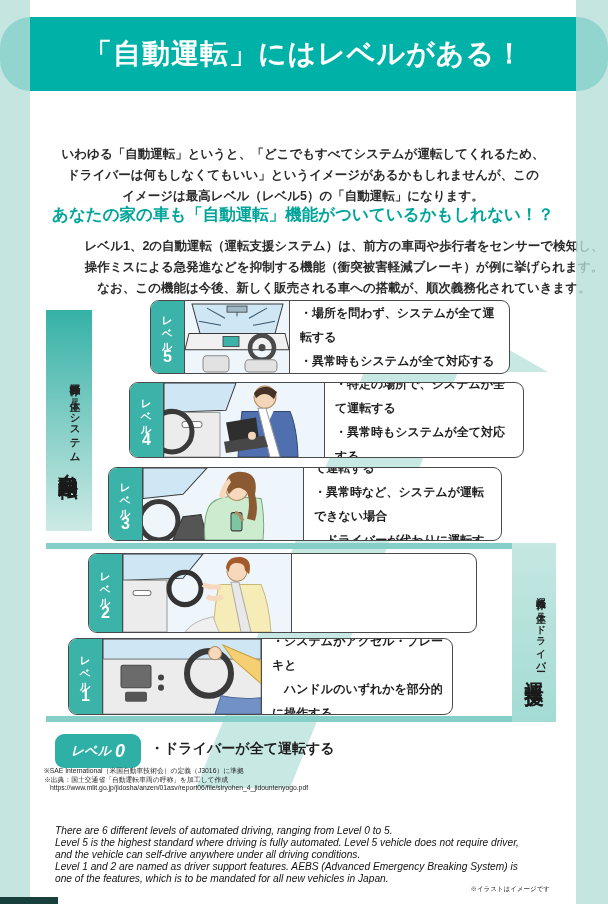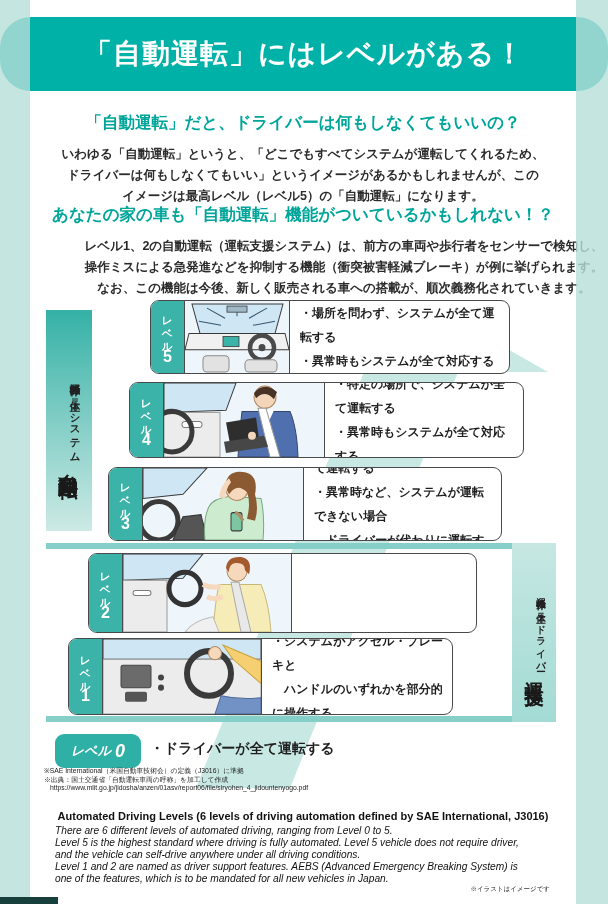--- a/index.html
+++ b/index.html
@@ -64,21 +64,20 @@
     <polygon points="425,302 548,372 458,372 290,788 196,788 364,372 318,372" fill="#c7e8e3"></polygon>
   </svg>
 
   <div class="edge-strip strip-left"></div>
   <div class="edge-strip strip-right"></div>
 
   <div class="banner">
     <h1>「自動運転」にはレベルがある！</h1>
   </div>
 
-  <div class="teal-head" style="top:112px;">「自動運転」だと、ドライバーは何もしなくてもいいの？</div>
   <div class="body-par" style="top:144px;">いわゆる「自動運転」というと、「どこでもすべてシステムが運転してくれるため、
 ドライバーは何もしなくてもいい」というイメージがあるかもしれませんが、この
 イメージは最高レベル（レベル5）の「自動運転」になります。</div>
   <div class="teal-head" style="top:204px;">あなたの家の車も「自動運転」機能がついているかもしれない！？</div>
   <div class="body-par" style="top:236px;padding-left:41px;">レベル1、2の自動運転（運転支援システム）は、前方の車両や歩行者をセンサーで検知し、
 操作ミスによる急発進などを抑制する機能（衝突被害軽減ブレーキ）が例に挙げられます。
 なお、この機能は今後、新しく販売される車への搭載が、順次義務化されていきます。</div>
 
   <div class="v-axis axis-left">
     <div class="inner">
@@ -212,21 +211,20 @@
     <span class="num">0</span>
   </div>
   <div class="lvl0-point">・ドライバーが全て運転する</div>
 
   <div class="footnotes">
     <div>※SAE International（米国自動車技術会）の定義（J3016）に準拠</div>
     <div>※出典：国土交通省「自動運転車両の呼称」を加工して作成</div>
     <div class="url">https://www.mlit.go.jp/jidosha/anzen/01asv/report06/file/siryohen_4_jidountenyogo.pdf</div>
   </div>
 
-  <div class="en-title">Automated Driving Levels  (6 levels of driving automation defined by SAE International, J3016)</div>
   <div class="en-body">There are 6 different levels of automated driving, ranging from Level 0 to 5.
 Level 5 is the highest standard where driving is fully automated. Level 5 vehicle does not require driver,
 and the vehicle can self-drive anywhere under all driving conditions.
 Level 1 and 2 are named as driver support features. AEBS (Advanced Emergency Breaking System) is
 one of the features, which is to be mandated for all new vehicles in Japan.</div>
   <div class="illo-note">※イラストはイメージです</div>
 
   <div class="crop-frag"></div>
 
 </div>

